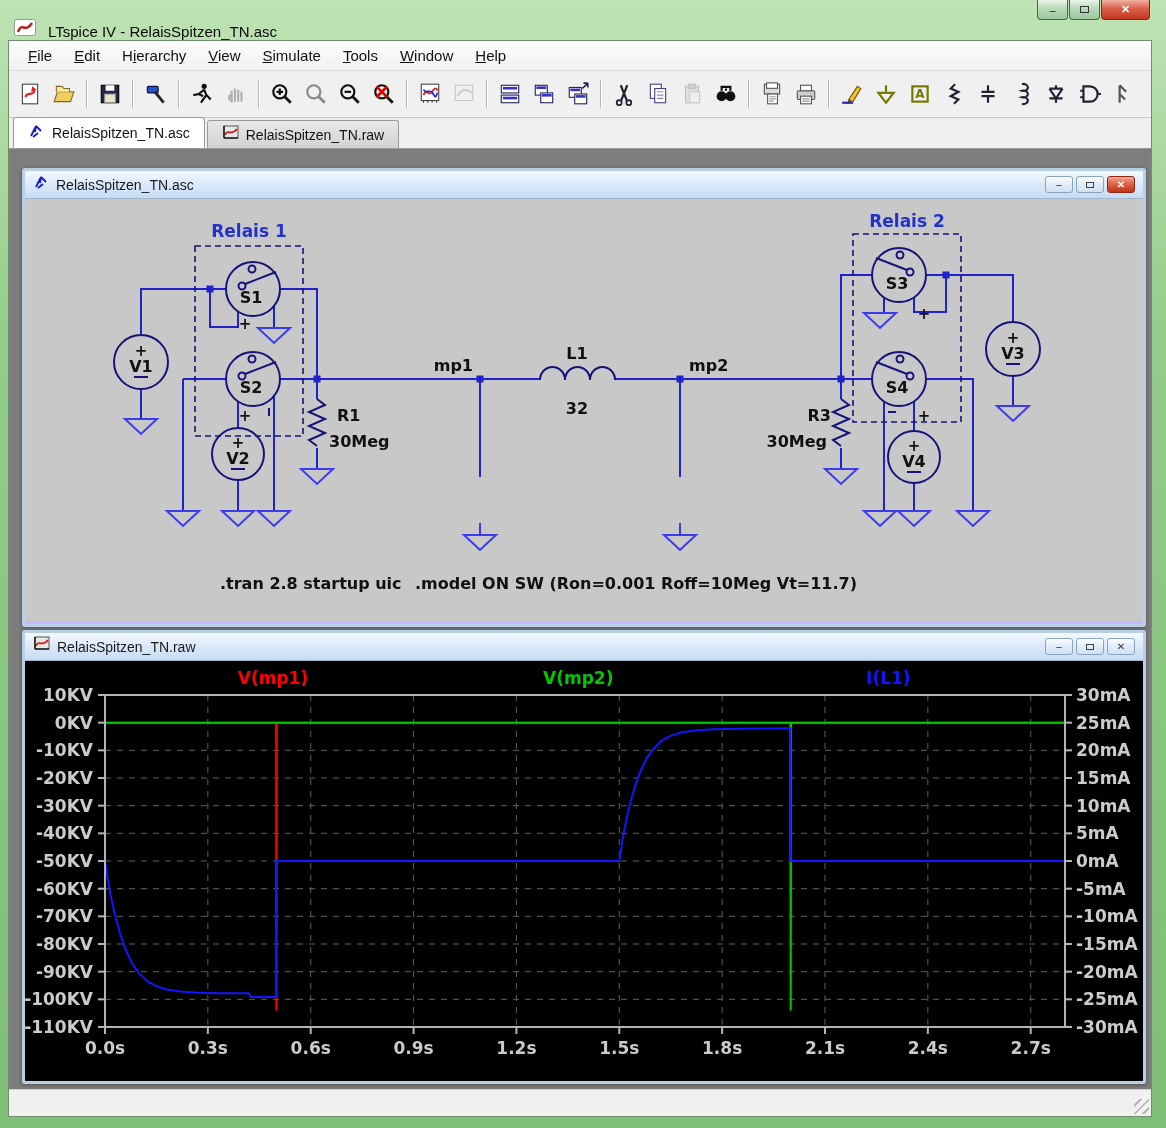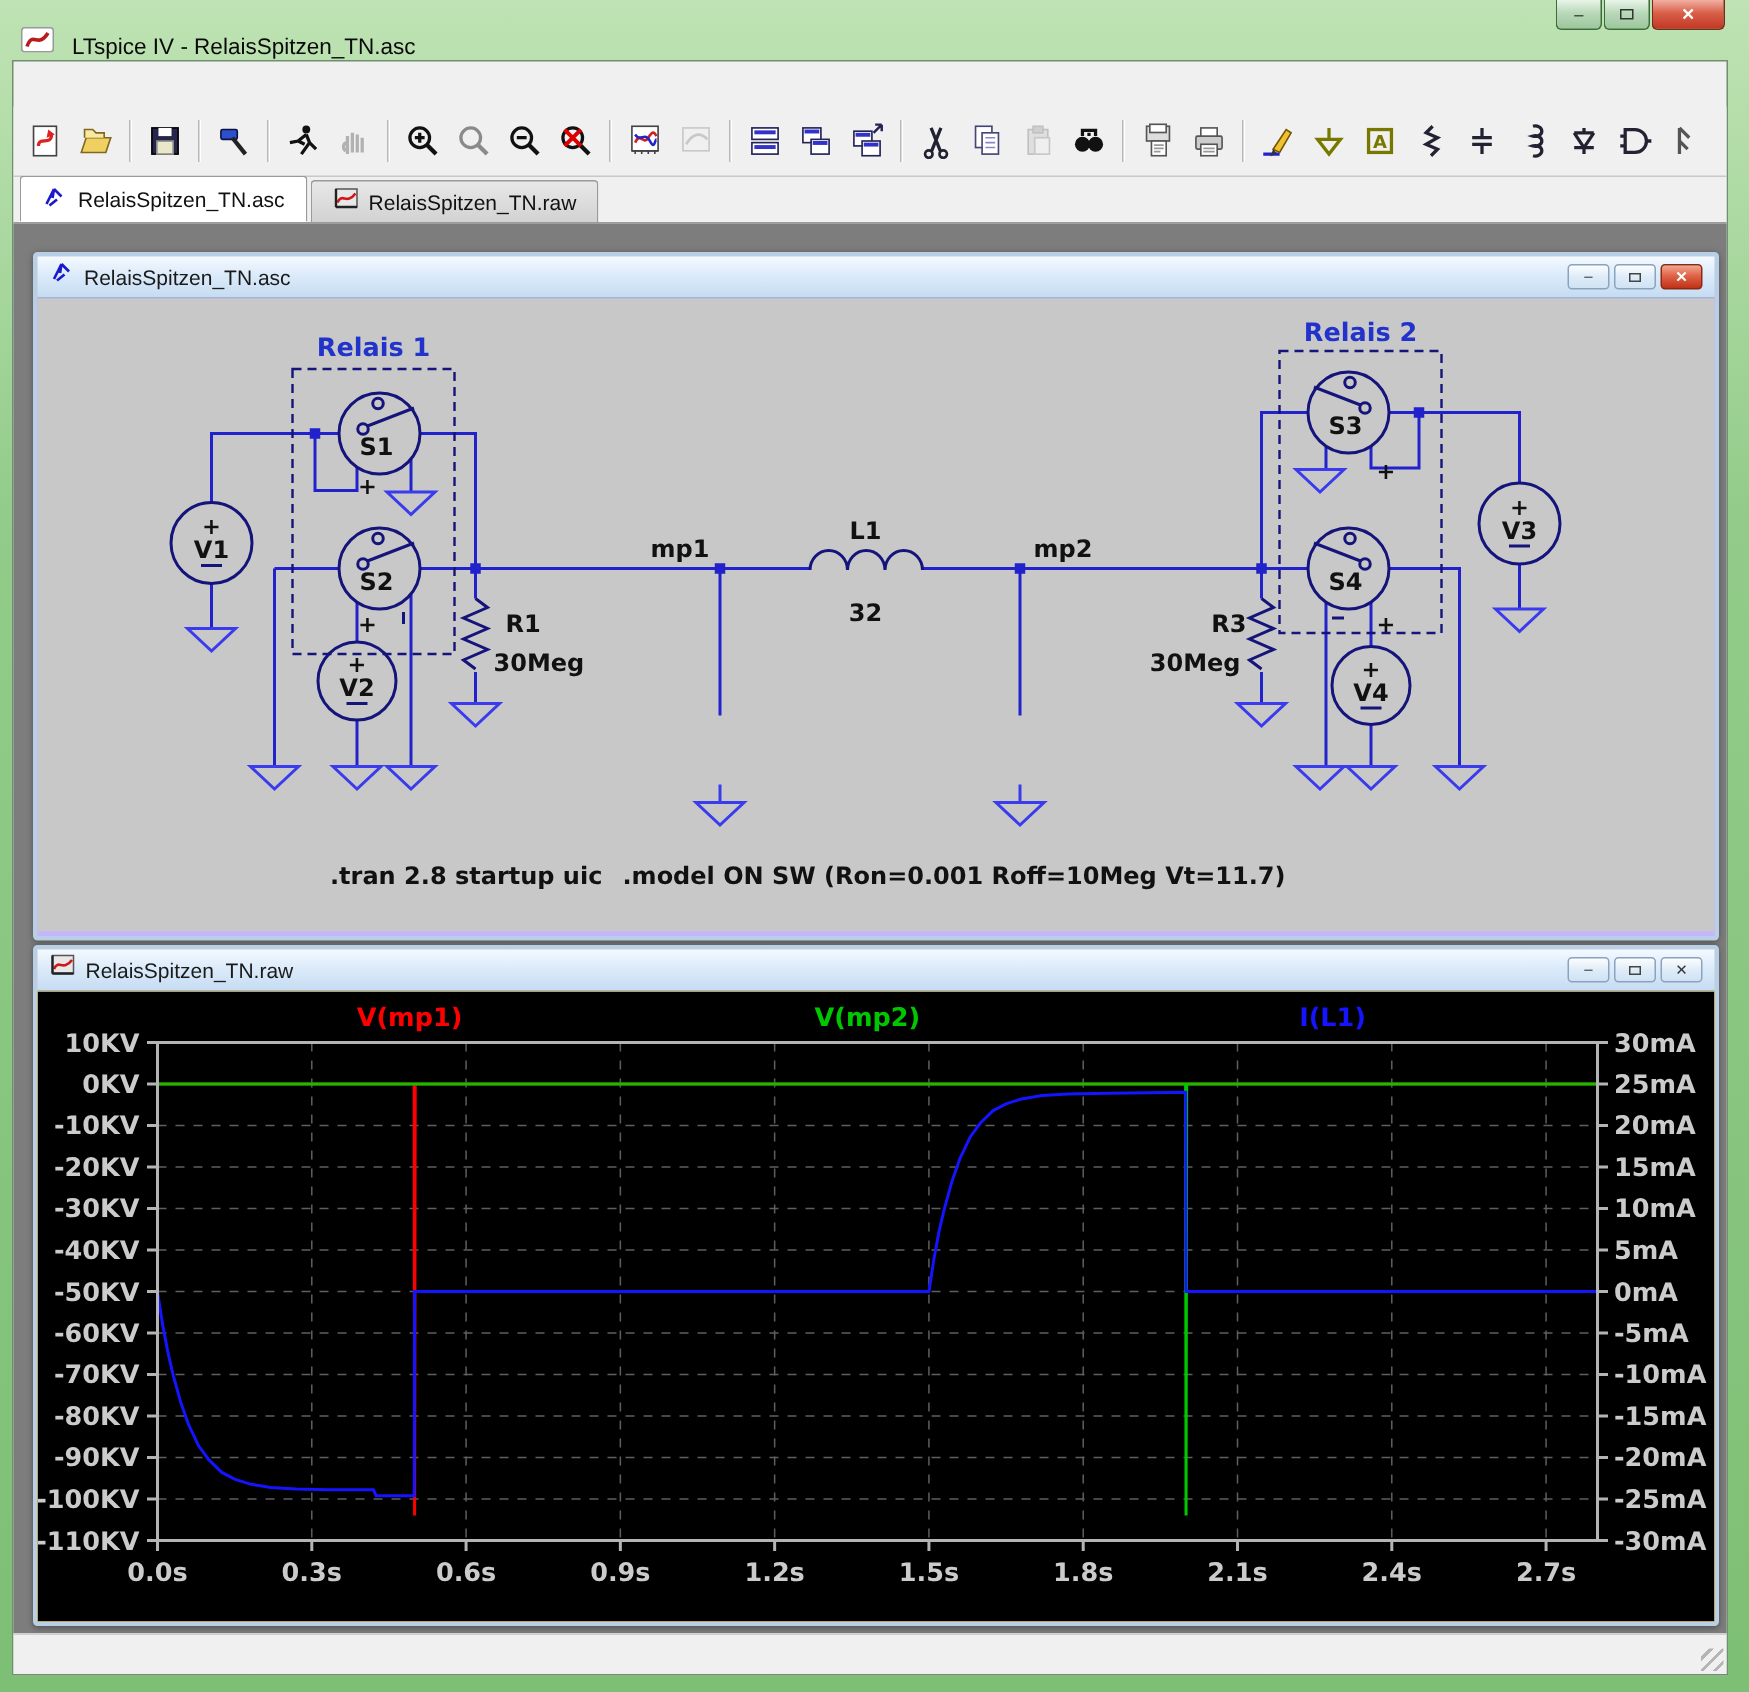--- a/index.html
+++ b/index.html
@@ -64,20 +64,30 @@
     <div class="cap-btns">
       <div class="cap-btn">–</div>
       <div class="cap-btn">
           <span class="cap-box"></span>
         </div>
       <div class="cap-btn close">✕</div>
     </div>
   </div>
 
   <div class="inner">
+    <div class="menubar" id="menubar">
+        <span class="menu-item"><u>F</u>ile</span>
+        <span class="menu-item"><u>E</u>dit</span>
+        <span class="menu-item">H<u>i</u>erarchy</span>
+        <span class="menu-item"><u>V</u>iew</span>
+        <span class="menu-item"><u>S</u>imulate</span>
+        <span class="menu-item"><u>T</u>ools</span>
+        <span class="menu-item"><u>W</u>indow</span>
+        <span class="menu-item"><u>H</u>elp</span>
+      </div>
     <div class="toolbar" id="toolbar">
         <div class="tb-btn">
           <svg viewBox="0 0 22 22">
             <rect x="4" y="2" width="14" height="18" fill="#fff" stroke="#444"></rect>
             <path d="M7 14 C7 8 15 14 15 7" stroke="#d22" stroke-width="2" fill="none"></path>
             <path d="M13 4 l4 3 -5 2 Z" fill="#d22"></path>
           </svg>
         </div>
         <div class="tb-btn">
           <svg viewBox="0 0 22 22">

